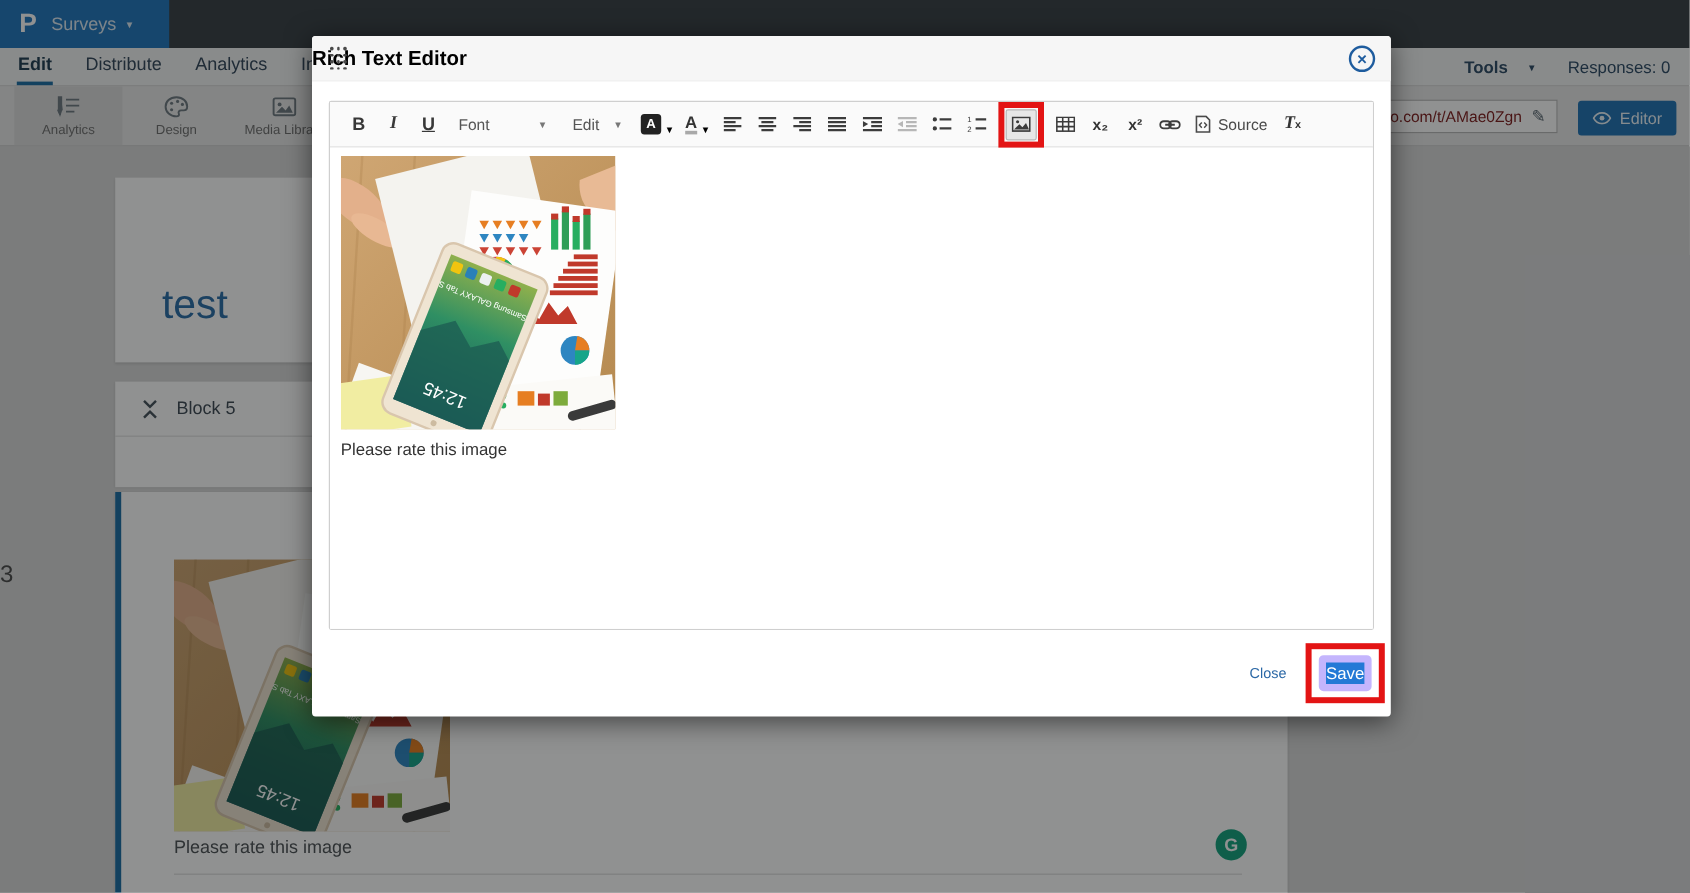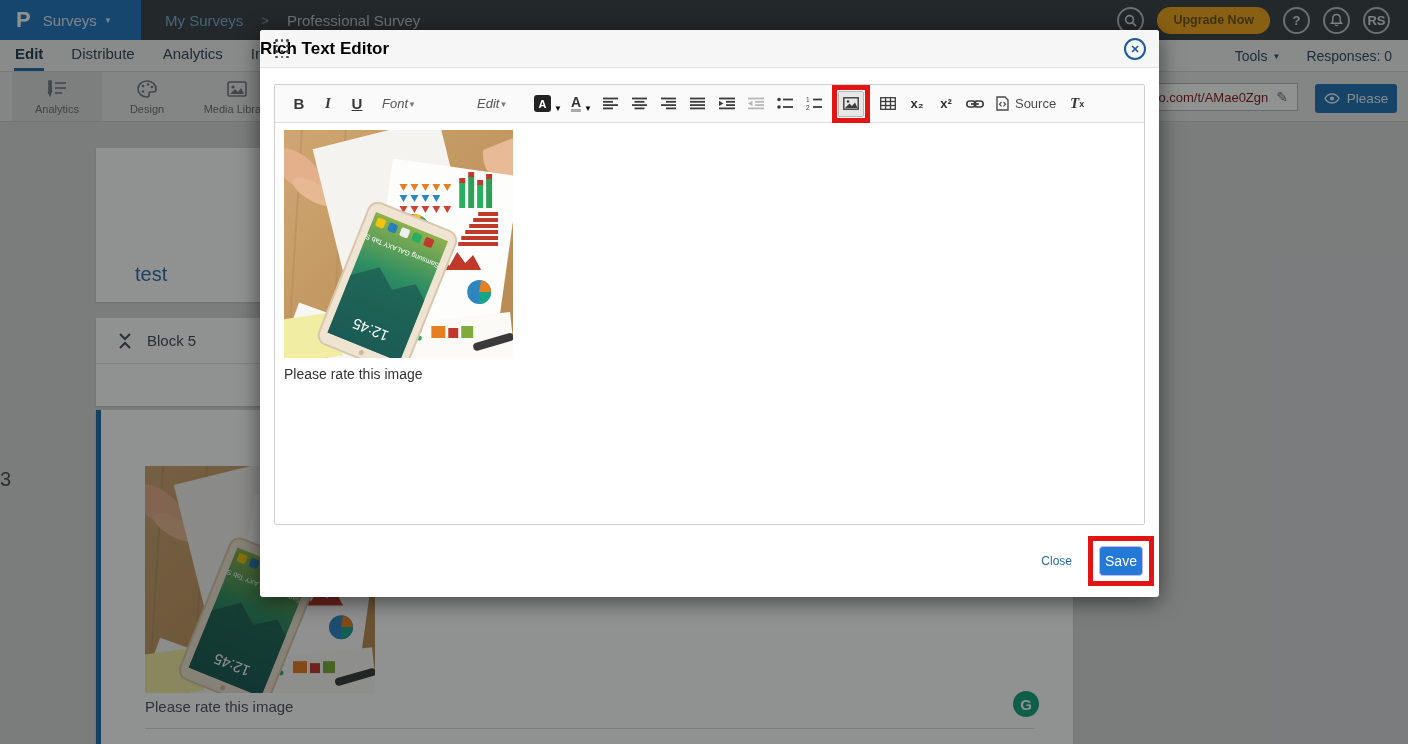--- a/index.html
+++ b/index.html
@@ -21,36 +21,36 @@
   .crumb-current { color:#c2c7cc; }
   .topbar-right { margin-left:auto; display:flex; align-items:center; gap:13px; padding-right:18px; }
   .tb-circle { width:27px; height:27px; border-radius:50%; border:2px solid #b9c2c9; color:#dbe2e8; display:flex; align-items:center; justify-content:center; font-size:13px; font-weight:700; }
   .upgrade { height:27px; padding:0 16px; border-radius:14px; background:#f2a71b; color:#6b5416; font-size:12.5px; font-weight:700; display:flex; align-items:center; }
 
   .navrow { position:absolute; left:0; top:40px; width:100%; height:32px; background:#f3f4f4; border-bottom:1px solid #d4d4d4; display:flex; align-items:center; font-size:15px; }
   .nav-tabs { display:flex; gap:26px; margin-left:14px; }
   .nav-tab { color:#33475b; padding:5px 1px 6px; }
   .nav-tab.active { color:#1f3c52; font-weight:700; border-bottom:3px solid #1c6ea4; }
   .nav-right { margin-left:auto; display:flex; align-items:center; gap:26px; padding-right:16px; font-size:14px; color:#2e4b66; }
-  .nav-tools { display:flex; align-items:center; gap:5px; }
+  .nav-tools { display:flex; align-items:center; gap:16px;font-weight:bold; }
 
   .subtoolbar { position:absolute; left:0; top:72px; width:100%; height:50px; background:#e9e9e9; border-bottom:1px solid #cccccc; display:flex; align-items:stretch; }
   .tool-tile { width:90px; display:flex; flex-direction:column; align-items:center; justify-content:center; gap:4px; color:#707070; font-size:11px; }
   .tool-tile.selected { background:#dcdcdc; }
   .tool-tile svg { display:block; }
   .tiles { display:flex; margin-left:12px; }
   .url-box { position:absolute; left:1096px; top:11px; width:202px; height:28px; background:#fff; border:1px solid #b9b9b9; display:flex; align-items:center; padding:0 9px; gap:8px; }
   .url-text { flex:1; text-align:right; font-size:13px; color:#7f1d1d; white-space:nowrap; overflow:hidden; }
   .pencil { font-size:14px; color:#5d6a74; }
   .preview-btn { position:absolute; left:1315px; top:12px; width:82px; height:29px; background:#2173b4; border-radius:3px; color:#ecf4fa; font-size:13.5px; display:flex; align-items:center; justify-content:center; gap:7px; }
 
   .qnum { position:absolute; left:0; top:468px; font-size:20px; color:#4c4c4c; }
   .card { position:absolute; background:#fff; box-shadow:0 1px 2px rgba(0,0,0,.12); }
   .card-title { left:96px; top:148px; width:977px; height:154px; }
-  .survey-title { position:absolute; left:39px; bottom:16px; color:#2b6da8; font-size:20px; }
+  .survey-title { position:absolute; left:39px; bottom:28px; color:#2b6da8; font-size:34px; }
   .card-block { left:96px; top:318px; width:977px; height:88px; }
   .block-head { height:46px; display:flex; align-items:center; padding-left:22px; gap:15px; border-bottom:1px solid #e2e2e2; }
   .block-label { font-size:15px; color:#3e4a55; }
   .card-question { left:96px; top:410px; width:977px; height:334px; border-left:5px solid #1c6ea4; }
   .q-img { position:absolute; left:44px; top:56px; width:230px; height:227px; }
   .q-text { position:absolute; left:44px; top:288px; font-size:15px; color:#4e5357; }
   .grammarly { position:absolute; left:912px; top:281px; width:26px; height:26px; border-radius:50%; background:#15a37f; color:#fff; font-weight:700; font-size:15px; display:flex; align-items:center; justify-content:center; }
   .q-divider { position:absolute; left:44px; top:318px; width:890px; border-top:1px solid #dcdcdc; }
 
   .dim { position:absolute; inset:0; background:rgba(8,10,12,.45); z-index:5; }
@@ -63,21 +63,21 @@
   .modal-title { flex:1; text-align:left; font-size:17px; font-weight:700; color:#000000; }
   .modal-close { position:absolute; right:13px; top:8px; width:22px; height:22px; border-radius:50%; border:2px solid #1e5c9e; color:#1e5c9e; font-size:11px; font-weight:700; display:flex; align-items:center; justify-content:center; }
 
   .editor { position:absolute; left:14px; top:54px; width:871px; border:1px solid #cfcfcf; border-radius:2px; }
   .ck-toolbar { height:38px; background:#fafafa; border-bottom:1px solid #dcdcdc; display:flex; align-items:center; padding:0 12px; gap:5px; }
   .ckb { min-width:24px; height:26px; display:flex; align-items:center; justify-content:center; color:#383838; }
   .ckb svg { display:block; }
   .ck-bold { font-weight:700; font-size:15px; }
   .ck-italic { font-style:italic; font-family:"Liberation Serif",serif; font-weight:700; font-size:15px; }
   .ck-under { text-decoration:underline; font-weight:700; font-size:15px; }
-  .ck-drop { display:flex; align-items:center; color:#555; font-size:13px; padding:0 4px; margin:0 4px;font-style:italic; }
+  .ck-drop { display:flex; align-items:center; justify-content:space-between; color:#555; font-size:13px; padding:0 4px; margin:0 4px; }
   .ck-drop .caret { color:#777; }
   .drop-font { width:82px; }
   .drop-size { width:50px; }
   .colorbtn { display:flex; align-items:flex-end; gap:3px; margin:0 2px; }
   .bg-a { width:17px; height:17px; background:#222; border-radius:3px; color:#fff; font-size:11px; font-weight:700; display:flex; align-items:center; justify-content:center; }
   .txt-a { font-size:14px; font-weight:700; color:#333; border-bottom:3px solid #a9a9a9; line-height:1.05; }
   .disabled { opacity:.35; }
   .ck-subsup { font-size:13px; font-weight:700; color:#333; }
   .pressed-tile { background:#e7e7e7; border:1px solid #b7b7b7; border-radius:2px; width:26px; height:26px; display:flex; align-items:center; justify-content:center; }
   .red-ann { border:5px solid #e31414; }
@@ -86,21 +86,21 @@
   .ck-rf { font-size:15px; font-weight:700; font-style:italic; font-family:"Liberation Serif",serif; color:#333; }
   .ck-rf sub { font-size:9px; font-style:normal; font-family:"Liberation Sans",sans-serif; }
 
   .ck-content { height:401px; background:#fff; padding:7px 9px; }
   .ck-img { width:229px; height:228px; display:block; }
   .ck-text { margin-top:8px; font-size:14px; color:#333; }
 
   .modal-footer { position:absolute; left:0; bottom:0; width:100%; height:72px; display:flex; align-items:center; justify-content:flex-end; padding-right:5px; gap:16px; }
   .close-link { color:#2a67a5; font-size:12px; }
   .red-ann-save { padding:5px 6px; display:inline-flex; }
-  .save-btn { width:44px; height:30px; background:#2379d6; border:1px solid #c4b5fd; border-radius:4px; color:#fff; font-size:14px; display:flex; align-items:center; justify-content:center; }
+  .save-btn { width:44px; height:30px; background:#2379d6; border:6px solid #c4b5fd; border-radius:4px; color:#fff; font-size:14px; display:flex; align-items:center; justify-content:center; }
 
   .hiddefs { position:absolute; width:0; height:0; overflow:hidden; }
 </style>
 </head>
 <body>
 
 <div class="stage">
 
   <svg class="hiddefs" aria-hidden="true">
     <defs>
@@ -221,46 +221,20 @@
   <div class="bg">
 
     <div class="topbar">
       <div class="brand">
         <span class="logo">P</span>
         <span class="brand-menu">
           <span>Surveys</span>
           <span class="caret">▼</span>
         </span>
       </div>
-      <div class="crumbs">
-        <span class="crumb-parent">My Surveys</span>
-        <span class="crumb-sep">&gt;</span>
-        <span class="crumb-current">Professional Survey</span>
-      </div>
-      <div class="topbar-right">
-        <span class="tb-circle">
-          <svg width="13" height="13" viewBox="0 0 14 14">
-              <circle cx="6" cy="6" r="4.2" fill="none" stroke="#dbe2e8" stroke-width="1.8"></circle>
-              <line x1="9.2" y1="9.2" x2="13" y2="13" stroke="#dbe2e8" stroke-width="1.8"></line>
-            </svg>
-        </span>
-        <span class="upgrade">Upgrade Now</span>
-        <span class="tb-circle">
-            <span>?</span>
-          </span>
-        <span class="tb-circle">
-          <svg width="13" height="14" viewBox="0 0 14 15">
-              <path d="M7 1.5 C4.5 1.5 3 3.5 3 6 L3 9 L1.5 11 L12.5 11 L11 9 L11 6 C11 3.5 9.5 1.5 7 1.5 Z" fill="none" stroke="#dbe2e8" stroke-width="1.5"></path>
-              <path d="M5.5 12.5 a1.6 1.6 0 0 0 3 0" fill="none" stroke="#dbe2e8" stroke-width="1.4"></path>
-            </svg>
-        </span>
-        <span class="tb-circle">
-            <span>RS</span>
-          </span>
-      </div>
     </div>
 
     <div class="navrow">
       <div class="nav-tabs">
         <span class="nav-tab active">Edit</span>
         <span class="nav-tab">Distribute</span>
         <span class="nav-tab">Analytics</span>
         <span class="nav-tab">Integrations</span>
       </div>
       <div class="nav-right">
@@ -307,21 +281,21 @@
       </div>
       <div class="url-box">
         <span class="url-text">o.com/t/AMae0Zgn</span>
         <span class="pencil">✎</span>
       </div>
       <div class="preview-btn">
         <svg width="16" height="11" viewBox="0 0 16 11">
             <path d="M1 5.5 C3 1.8 6 1 8 1 C10 1 13 1.8 15 5.5 C13 9.2 10 10 8 10 C6 10 3 9.2 1 5.5 Z" fill="none" stroke="#ecf4fa" stroke-width="1.4"></path>
             <circle cx="8" cy="5.5" r="2" fill="#ecf4fa"></circle>
           </svg>
-        <span>Please</span>
+        <span>Editor</span>
       </div>
     </div>
 
     <span class="qnum">3</span>
 
     <div class="card card-title">
       <span class="survey-title">test</span>
     </div>
 
     <div class="card card-block">

